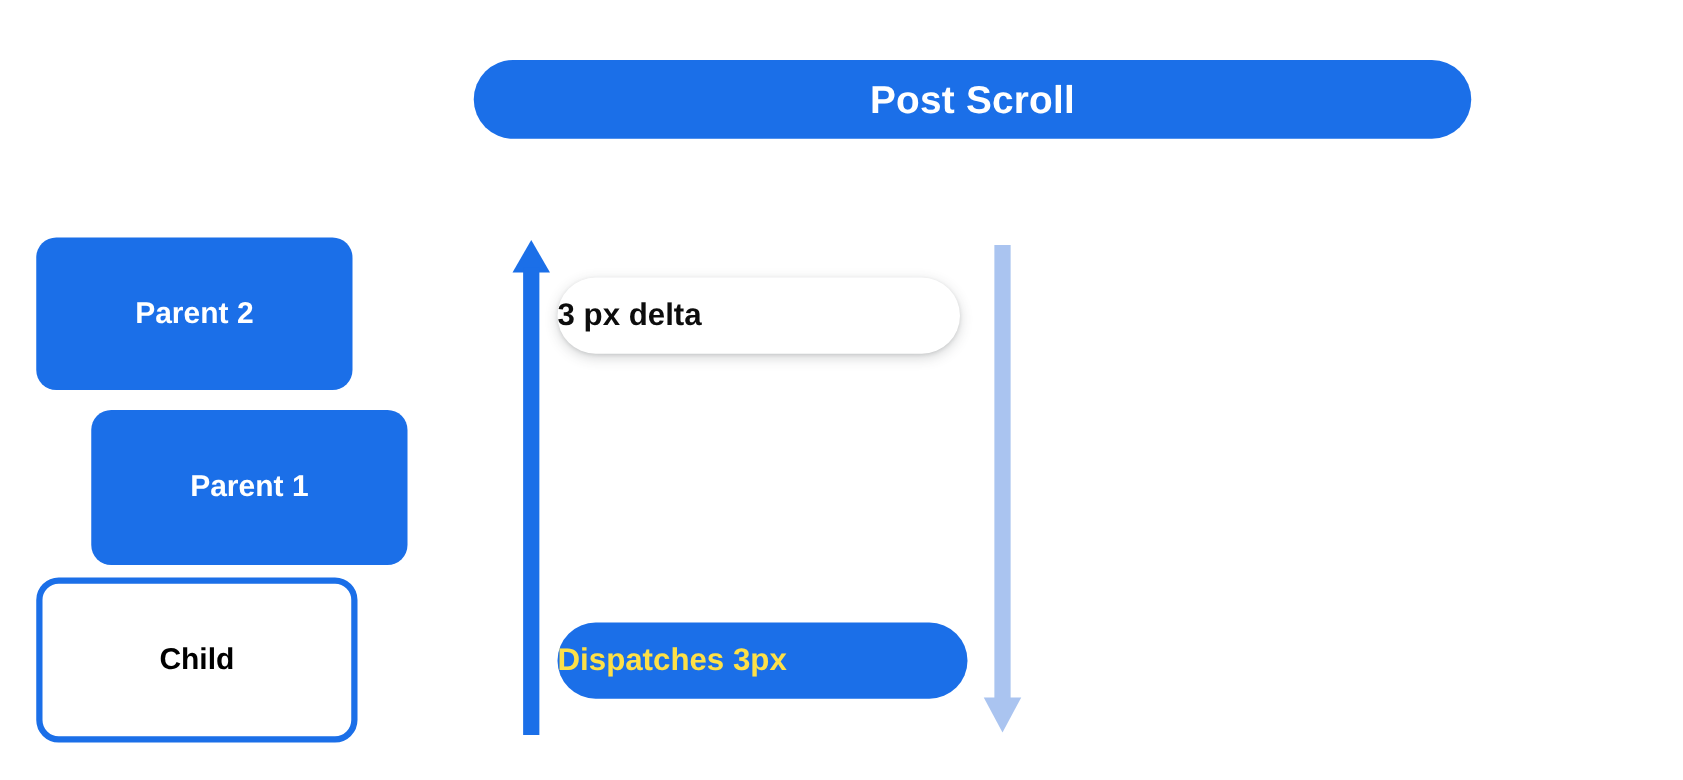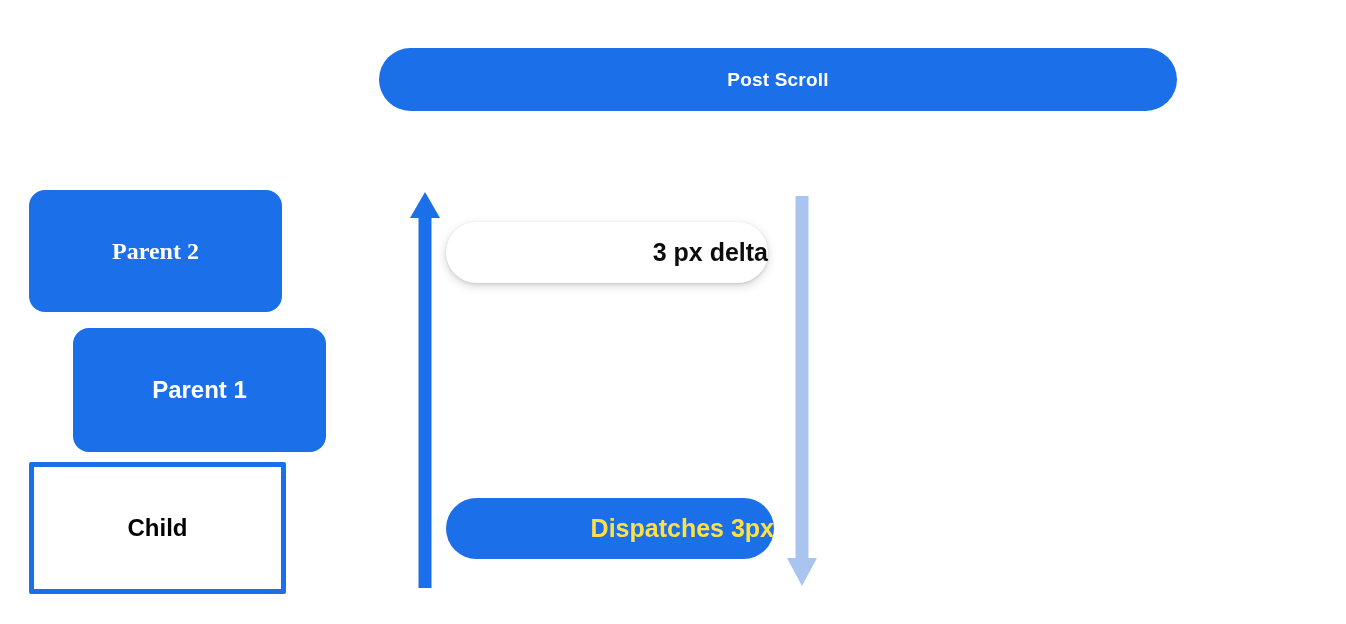--- a/index.html
+++ b/index.html
@@ -27,21 +27,21 @@
     height: 63px;
     background: #1b6fe8;
     border-radius: 32px;
     display: flex;
     align-items: center;
     justify-content: center;
     box-sizing: border-box;
   }
   .header-pill .label {
     color: #ffffff;
-    font-size: 19px;
+    font-size: 31px;
     font-weight: bold;
     letter-spacing: 0.2px;
     line-height: 1;
   }
 
   
   .stack-box {
     position: absolute;
     left: 29px;
     width: 253px;
@@ -58,27 +58,27 @@
   }
   .stack-box.filled {
     background: #1b6fe8;
   }
   .stack-box.filled .label {
     color: #ffffff;
   }
   .stack-box.outlined {
     background: #ffffff;
     border: 5px solid #1b6fe8;
-    border-radius: 2px;
+    border-radius: 18px;
   }
   .stack-box.outlined .label {
     color: #000000;
   }
 
-  #box-parent2 { top: 190px; height: 122px; font-family: Liberation Serif, serif; }
+  #box-parent2 { top: 190px; height: 122px; }
   #box-parent1 { top: 328px; height: 124px; margin-left: 44px; }
   #box-child   { top: 462px; height: 132px; width: 257px; }
 
   
   .arrow {
     position: absolute;
   }
   #arrow-up {
     left: 404px;
     top: 190px;
@@ -91,21 +91,21 @@
     width: 42px;
     height: 398px;
   }
 
   
   .float-pill {
     position: absolute;
     box-sizing: border-box;
     display: flex;
     align-items: center;
-    justify-content: flex-end;
+    justify-content: flex-start;
     border-radius: 32px;
   }
   .float-pill .label {
     font-size: 25px;
     font-weight: bold;
     line-height: 1;
   }
   #pill-delta {
     left: 446px;
     top: 222px;

